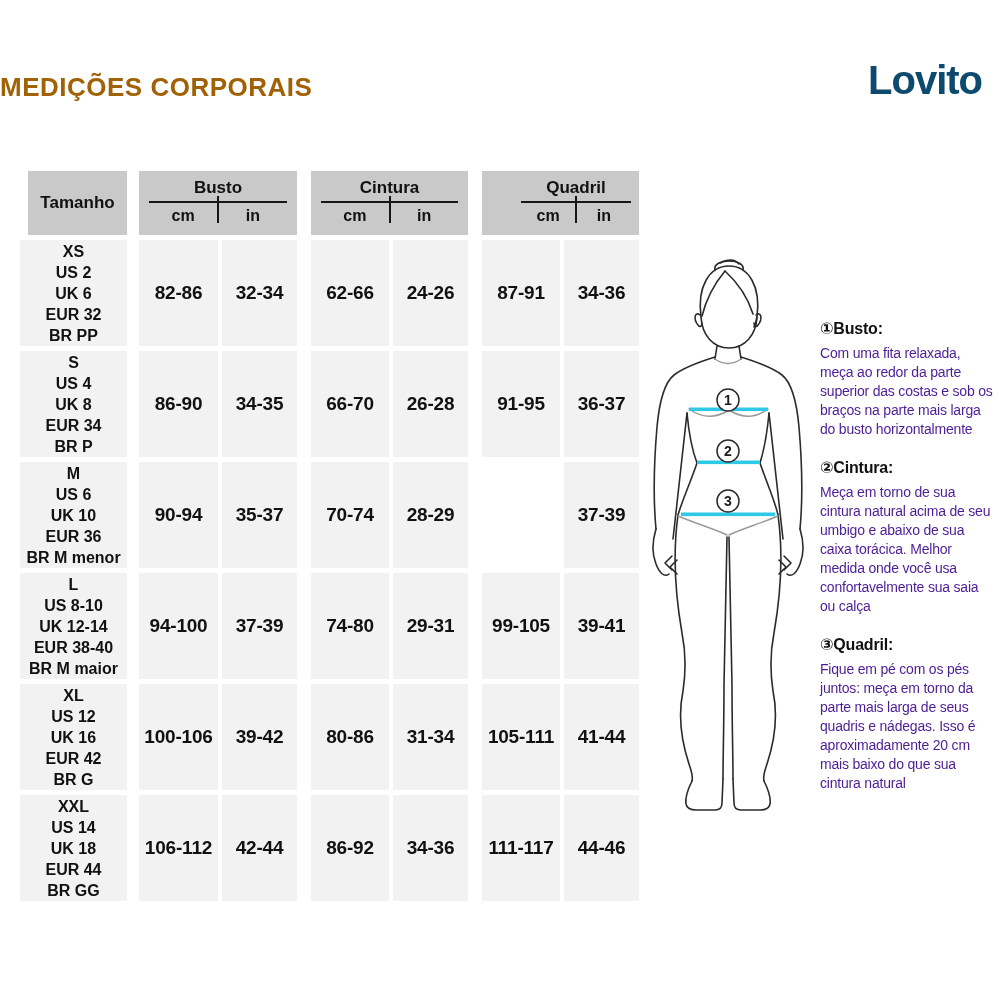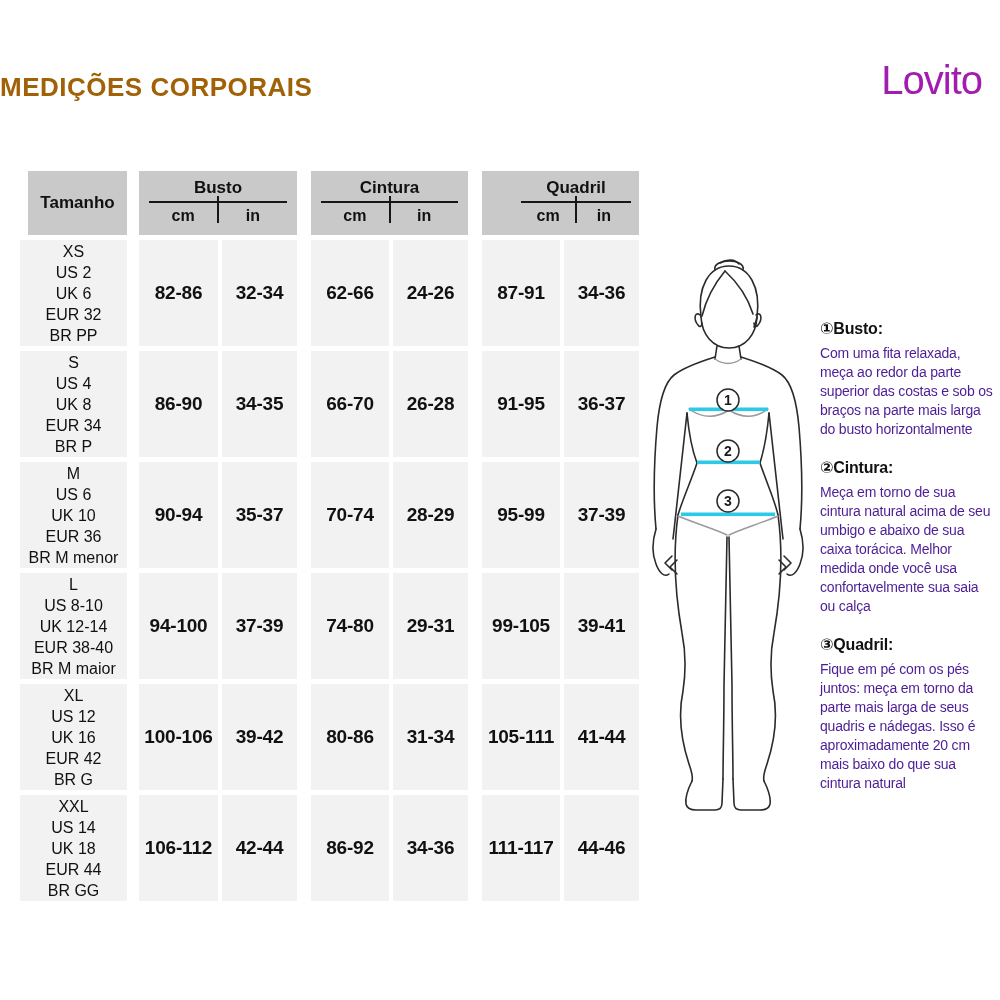--- a/index.html
+++ b/index.html
@@ -7,21 +7,21 @@
   body { font-family: "Liberation Sans", "DejaVu Sans", sans-serif; color: #111; position: relative; }
 
   
   .page-title {
     position: absolute; left: 0; right: 0; top: 72px;
     text-align: left; font-size: 26px; font-weight: 800; letter-spacing: 0.5px;
     color: #a16207;
   }
   .brand {
     position: absolute; right: 18px; top: 58px;
-    font-size: 40px; font-weight: 400; letter-spacing: -1px; color: #a21caf;
+    font-size: 40px; font-weight: 700; letter-spacing: -1px; color: #0c4a6e;
   }
 
   
   .size-table {
     position: absolute; left: 20px; top: 171px;
     display: grid;
     grid-template-columns: 107px 12px 79px 4px 75px 14px 78px 4px 75px 14px 78px 4px 75px;
     grid-template-rows: 64px repeat(6, 106px);
     row-gap: 5px;
   }
@@ -39,21 +39,21 @@
   .unit {
     flex: 1; text-align: center; font-size: 16px; font-weight: 600;
     padding-top: 4px; line-height: 18px;
   }
   .udiv { width: 2px; background: #161616; height: 27px; margin-top: -7px; }
 
   .cell {
     background: #f2f2f2; display: flex; align-items: center; justify-content: center;
     text-align: center;
   }
-  .size { font-size: 16px; font-weight: 400; line-height: 21px; white-space: pre-line; }
+  .size { font-size: 16px; font-weight: 700; line-height: 21px; white-space: pre-line; }
   .val  { font-size: 19px; font-weight: 700; letter-spacing: -0.2px; }
 
   .c1  { grid-column: 1; }
   .c3  { grid-column: 3; }
   .c5  { grid-column: 5; }
   .c7  { grid-column: 7; }
   .c9  { grid-column: 9; }
   .c11 { grid-column: 11; }
   .c13 { grid-column: 13; }
   .g1 { grid-column: 3 / 6; }
@@ -136,21 +136,20 @@
 
   <div class="cell size c1 r2">M
 US 6
 UK 10
 EUR 36
 BR M menor</div>
   <div class="cell val c3 r2">90-94</div>
   <div class="cell val c5 r2">35-37</div>
   <div class="cell val c7 r2">70-74</div>
   <div class="cell val c9 r2">28-29</div>
-  <div class="cell val c11 r2">95-99</div>
   <div class="cell val c13 r2">37-39</div>
 
   <div class="cell size c1 r3">L
 US 8-10
 UK 12-14
 EUR 38-40
 BR M maior</div>
   <div class="cell val c3 r3">94-100</div>
   <div class="cell val c5 r3">37-39</div>
   <div class="cell val c7 r3">74-80</div>

